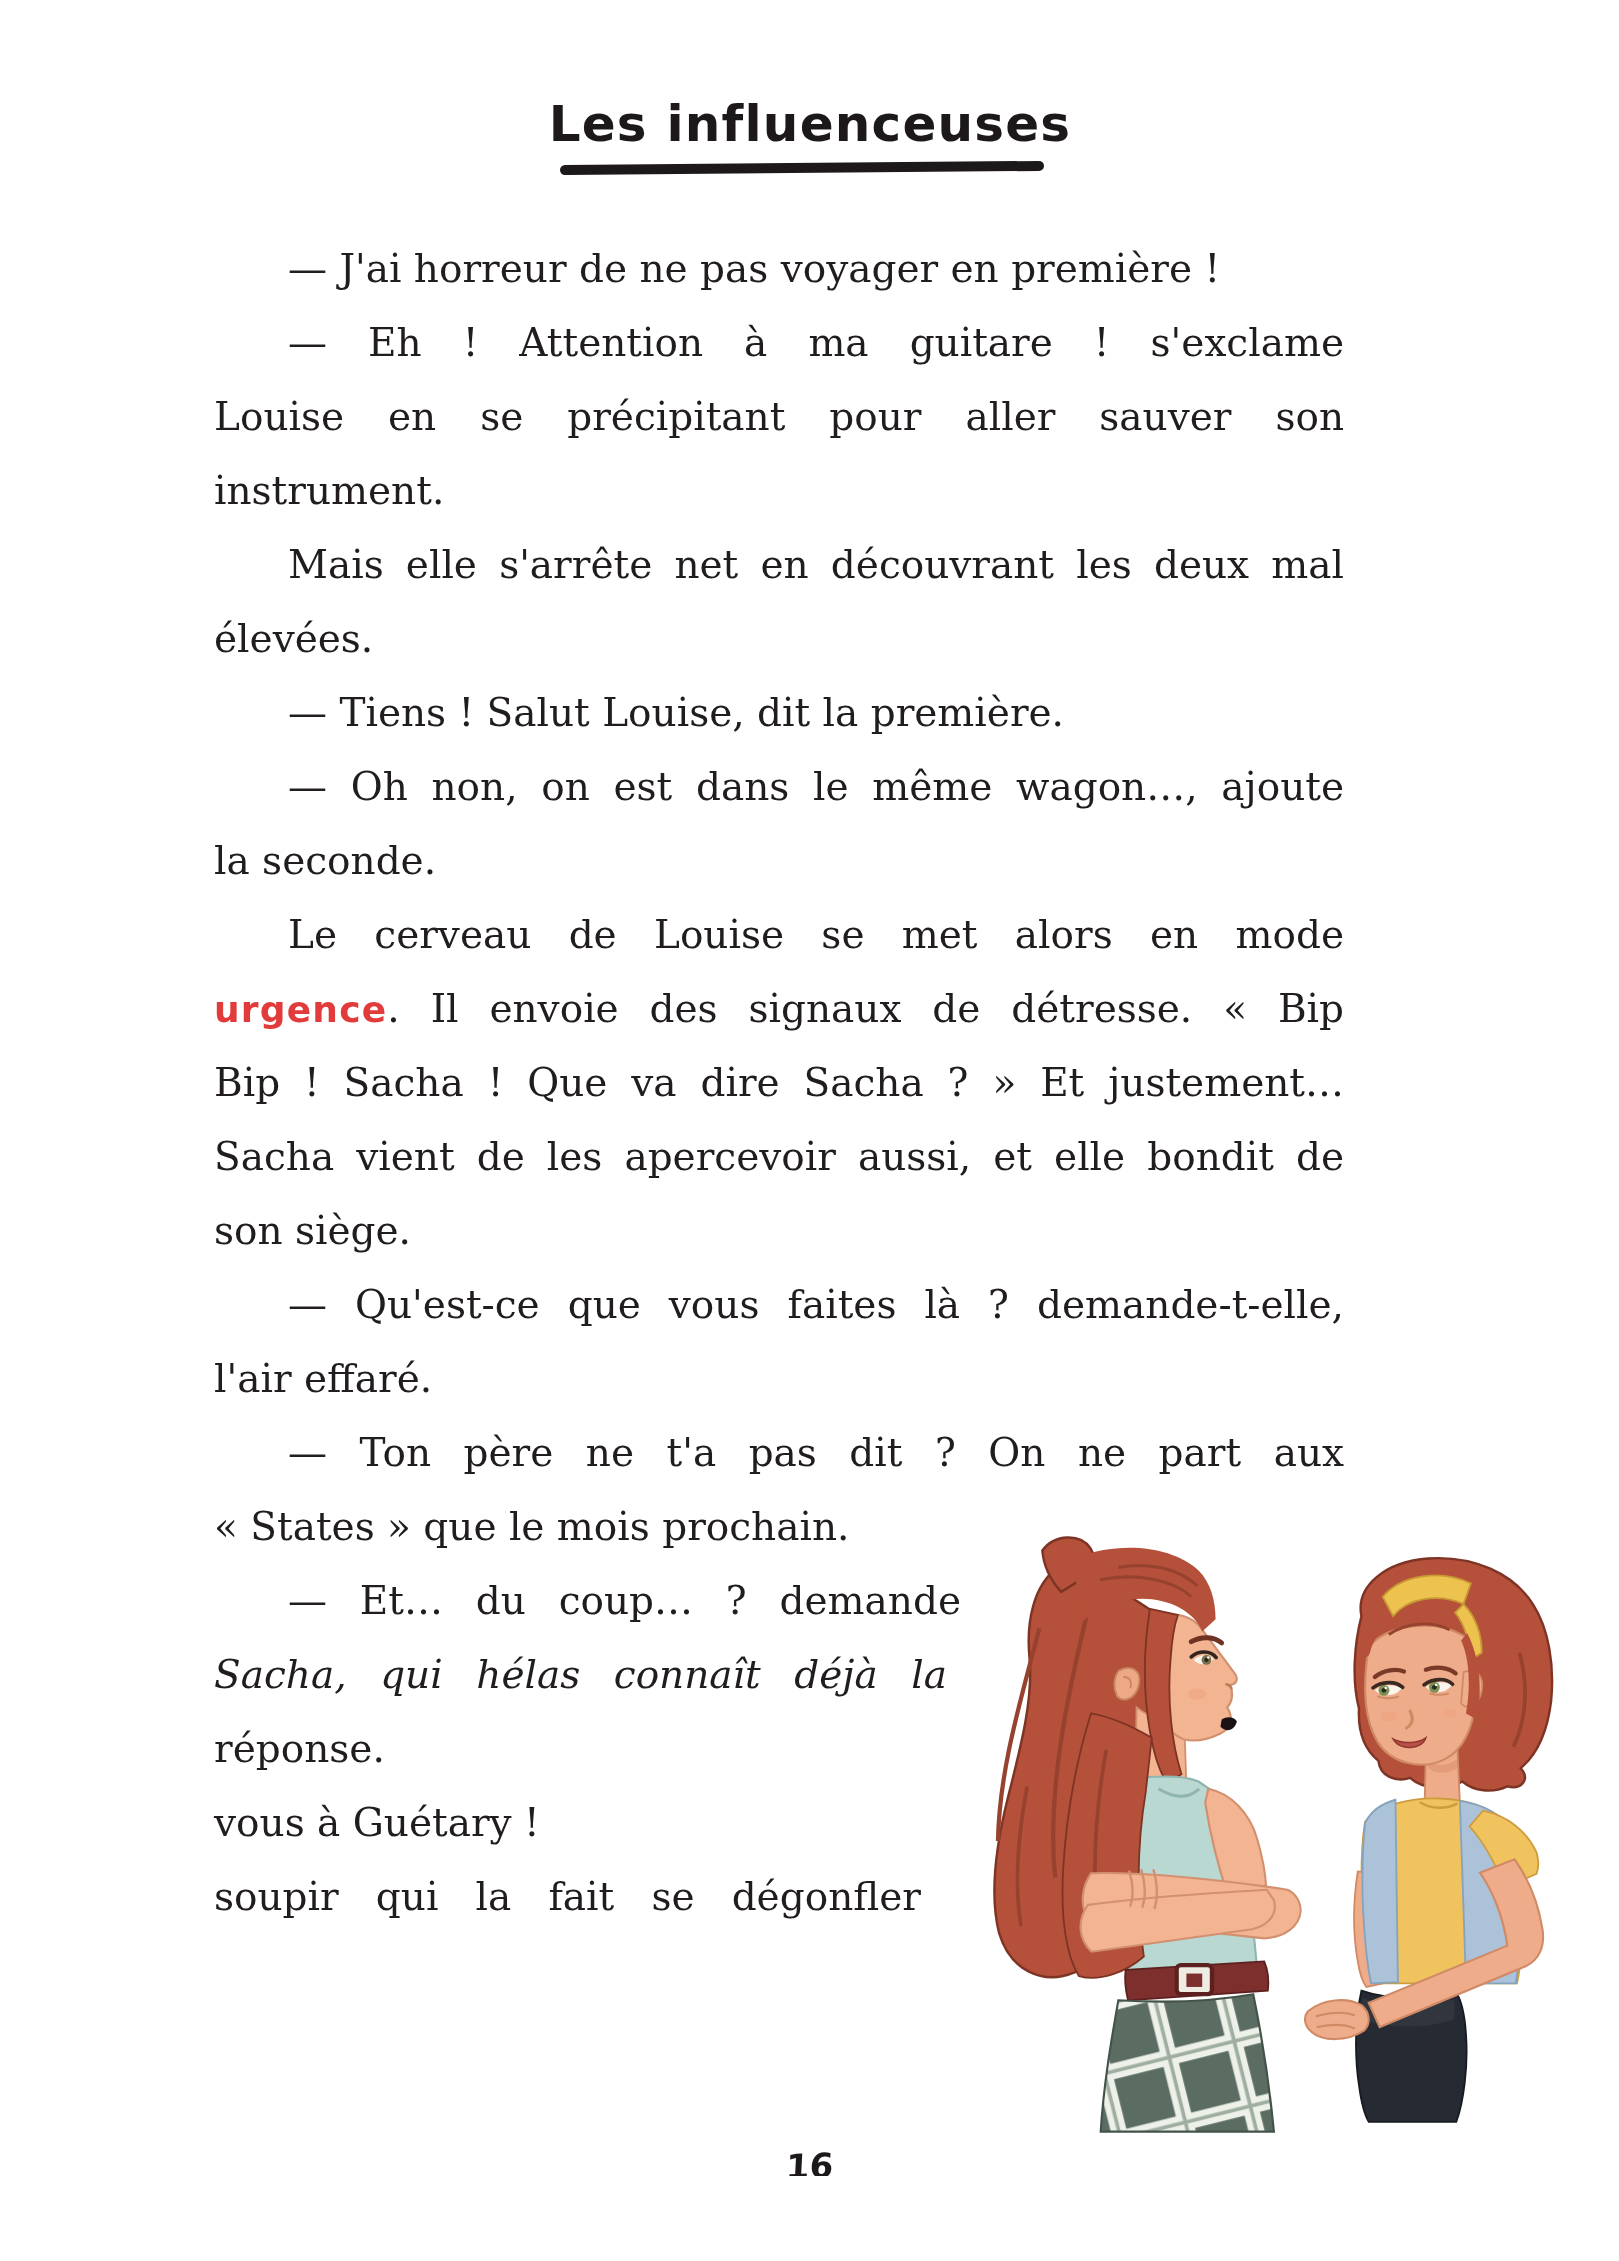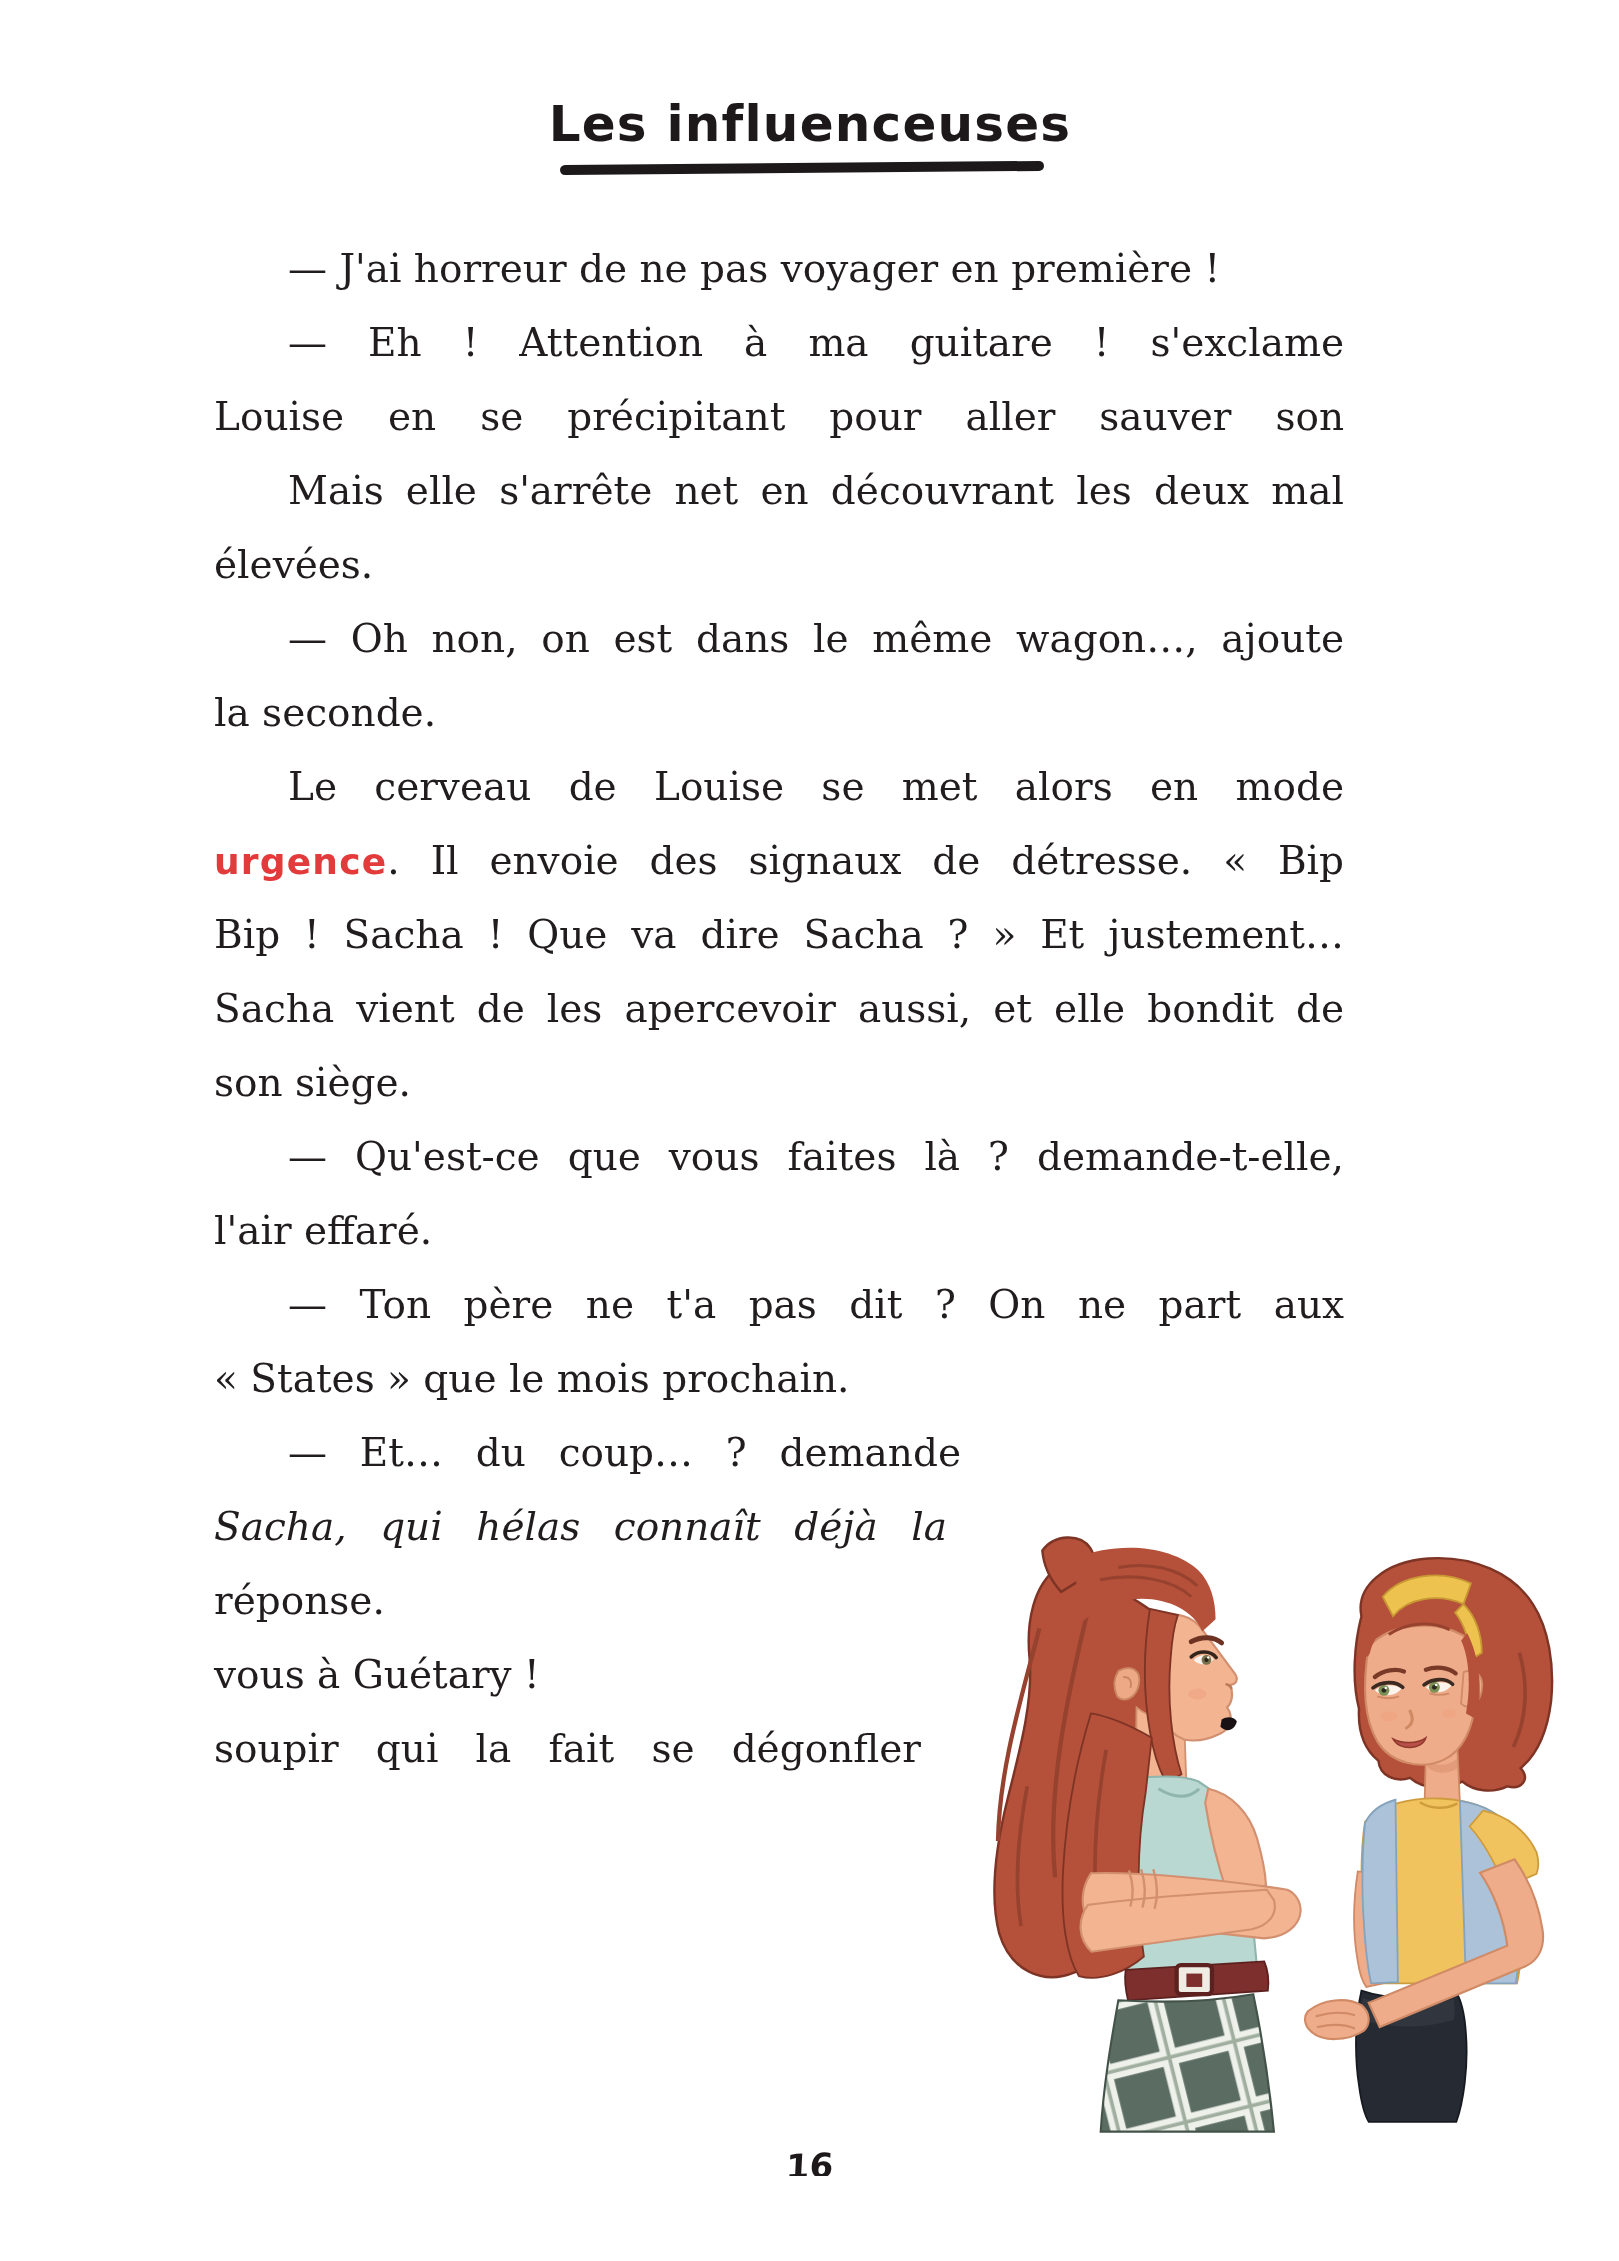--- a/index.html
+++ b/index.html
@@ -39,22 +39,24 @@
 
 <div class="page">
 
   <h1 class="title">Les influenceuses</h1>
   <div class="underline"></div>
 
   <div id="story" class="story">
       <div class="line ind"><span>— J'ai horreur de ne pas voyager en première !</span></div>
       <div class="line ind j"><span>— Eh ! Attention à ma guitare ! s'exclame</span></div>
       <div class="line j"><span>Louise en se précipitant pour aller sauver son</span></div>
+      <div class="line"><span>instrument.</span></div>
       <div class="line ind j"><span>Mais elle s'arrête net en découvrant les deux mal</span></div>
       <div class="line"><span>élevées.</span></div>
+      <div class="line ind"><span>— Tiens ! Salut Louise, dit la première.</span></div>
       <div class="line ind j"><span>— Oh non, on est dans le même wagon…, ajoute</span></div>
       <div class="line"><span>la seconde.</span></div>
       <div class="line ind j"><span>Le cerveau de Louise se met alors en mode</span></div>
       <div class="line j"><span class="accent">urgence</span><span>. Il envoie des signaux de détresse. « Bip</span></div>
       <div class="line j"><span>Bip ! Sacha ! Que va dire Sacha ? » Et justement…</span></div>
       <div class="line j"><span>Sacha vient de les apercevoir aussi, et elle bondit de</span></div>
       <div class="line"><span>son siège.</span></div>
       <div class="line ind j"><span>— Qu'est-ce que vous faites là ? demande-t-elle,</span></div>
       <div class="line"><span>l'air effaré.</span></div>
       <div class="line ind j"><span>— Ton père ne t'a pas dit ? On ne part aux</span></div>

